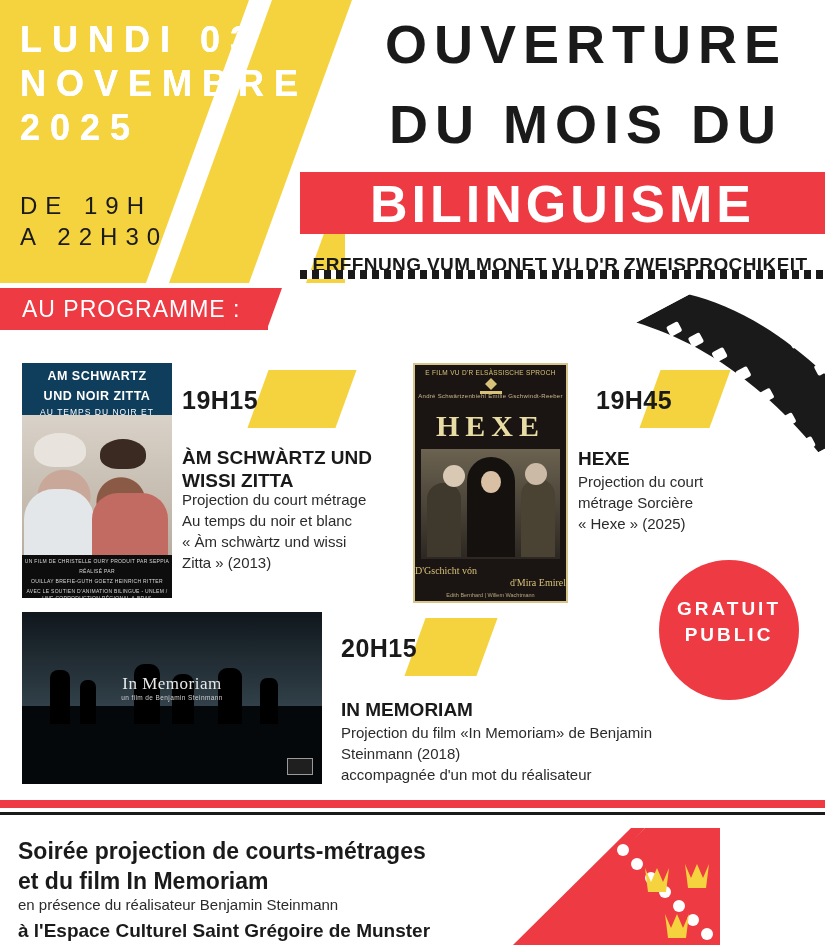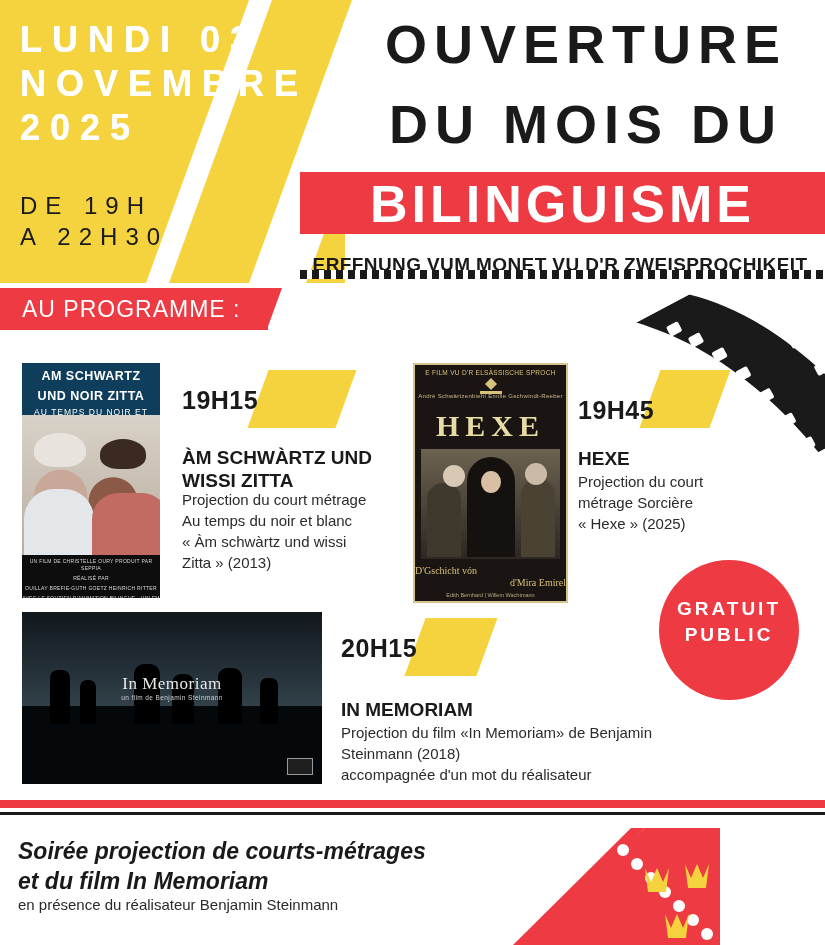--- a/index.html
+++ b/index.html
@@ -175,21 +175,21 @@
   }
   .entry-desc {
     position: absolute;
     font-size: 15px;
     color: #2b2b2b;
     line-height: 21px;
   }
 
   
   .f1 {
-    left: 22px; top: 363px; width: 138px; height: 235px;
+    left: 22px; top: 363px; width: 150px; height: 235px;
     background: #b91c1c;
   }
   .f1 .top { position:absolute; left:0; top:0; width:100%; height:52px; background:#0f3d5c; }
   .f1 .top t1 { display:block; text-align:center; color:#fff; font-weight:bold; font-size:12.5px; letter-spacing:0.5px; padding-top:6px;}
   .f1 .top t2 { display:block; text-align:center; color:#fff; font-size:8.5px; letter-spacing:1px; padding-top:4px;}
   .f1 .photo {
     position:absolute; left:0; top:52px; width:100%; height:140px;
     background:
       radial-gradient(circle at 28% 58%, #c9a89a 0 26px, transparent 27px),
       radial-gradient(circle at 66% 62%, #8a5a46 0 24px, transparent 25px),
@@ -274,21 +274,21 @@
     background: #1a1a1a;
   }
   .footer {
     position: absolute;
     left: 0; top: 822px;
     width: 825px; height: 123px;
     background: #ffffff;
   }
   .f-l1 {
     position: absolute; left: 18px; top: 14px;
-    font-weight: bold; font-size: 23px; color: #1a1a1a; line-height: 30px; font-style: italic;
+    font-weight: bold; font-size: 23px; color: #1a1a1a; line-height: 30px;
   }
   .f-l2 {
     position: absolute; left: 18px; top: 74px;
     font-size: 15px; color: #2b2b2b;
   }
   .f-l3 {
     position: absolute; left: 18px; top: 98px;
     font-weight: bold; font-size: 19px; color: #1a1a1a;
   }
   .rosace {
@@ -393,21 +393,21 @@
         <div class="p3"></div>
         <div class="p4"></div>
       <div class="fig"></div>
         <div class="face"></div>
     </div>
     <div class="sub1">D'Gschicht vón</div>
     <div class="sub2">d'Mira Emirel</div>
     <div class="foot">Edith   Bernhard   |   Willem   Wachtmann</div>
   </div>
   <div class="yellow-tag" style="left:650px; top:370px; width:70px; height:58px;"></div>
-  <div class="entry-time" style="left:578px; top:386px;margin-top:10px;">19H45</div>
+  <div class="entry-time" style="left:596px; top:386px;">19H45</div>
   <div class="entry-title" style="left:578px; top:447px; width:230px;">HEXE</div>
   <div class="entry-desc" style="left:578px; top:471px; width:230px; white-space:pre-line;">Projection du court
 métrage Sorcière
 « Hexe » (2025)</div>
 
   <div class="poster-img f3">
     <div class="sky"></div>
     <div class="ground"></div>
     <div class="sold" style="left:28px; width:20px; height:54px; border-radius:8px 8px 0 0;"></div>
     <div class="sold" style="left:58px; width:16px; height:44px; border-radius:7px 7px 0 0;"></div>
@@ -432,20 +432,21 @@
   </div>
 
   <div class="footer-rule"></div>
   <div class="footer-rule2"></div>
   <div class="footer">
     <div class="f-l1">
       <div>Soirée projection de courts-métrages</div>
       <div>et du film In Memoriam</div>
     </div>
     <div class="f-l2">en présence du réalisateur Benjamin Steinmann</div>
+    <div class="f-l3">à l'Espace Culturel Saint Grégoire de Munster</div>
   </div>
 
   <svg class="rosace" viewBox="0 0 225 117">
     <rect x="0" y="0" width="225" height="117" fill="#ffffff"></rect>
     <path d="M10,117 L120,0 L225,0 L225,117 Z" fill="#ee3a43"></path>
     <path d="M0,117 L118,0 L150,0 L26,117 Z" fill="#ffffff"></path>
     <path d="M18,117 L136,0 L150,0 L34,117 Z" fill="#ee3a43"></path>
     <g fill="#ffffff">
       <circle cx="128" cy="22" r="6"></circle>
       <circle cx="142" cy="36" r="6"></circle>

